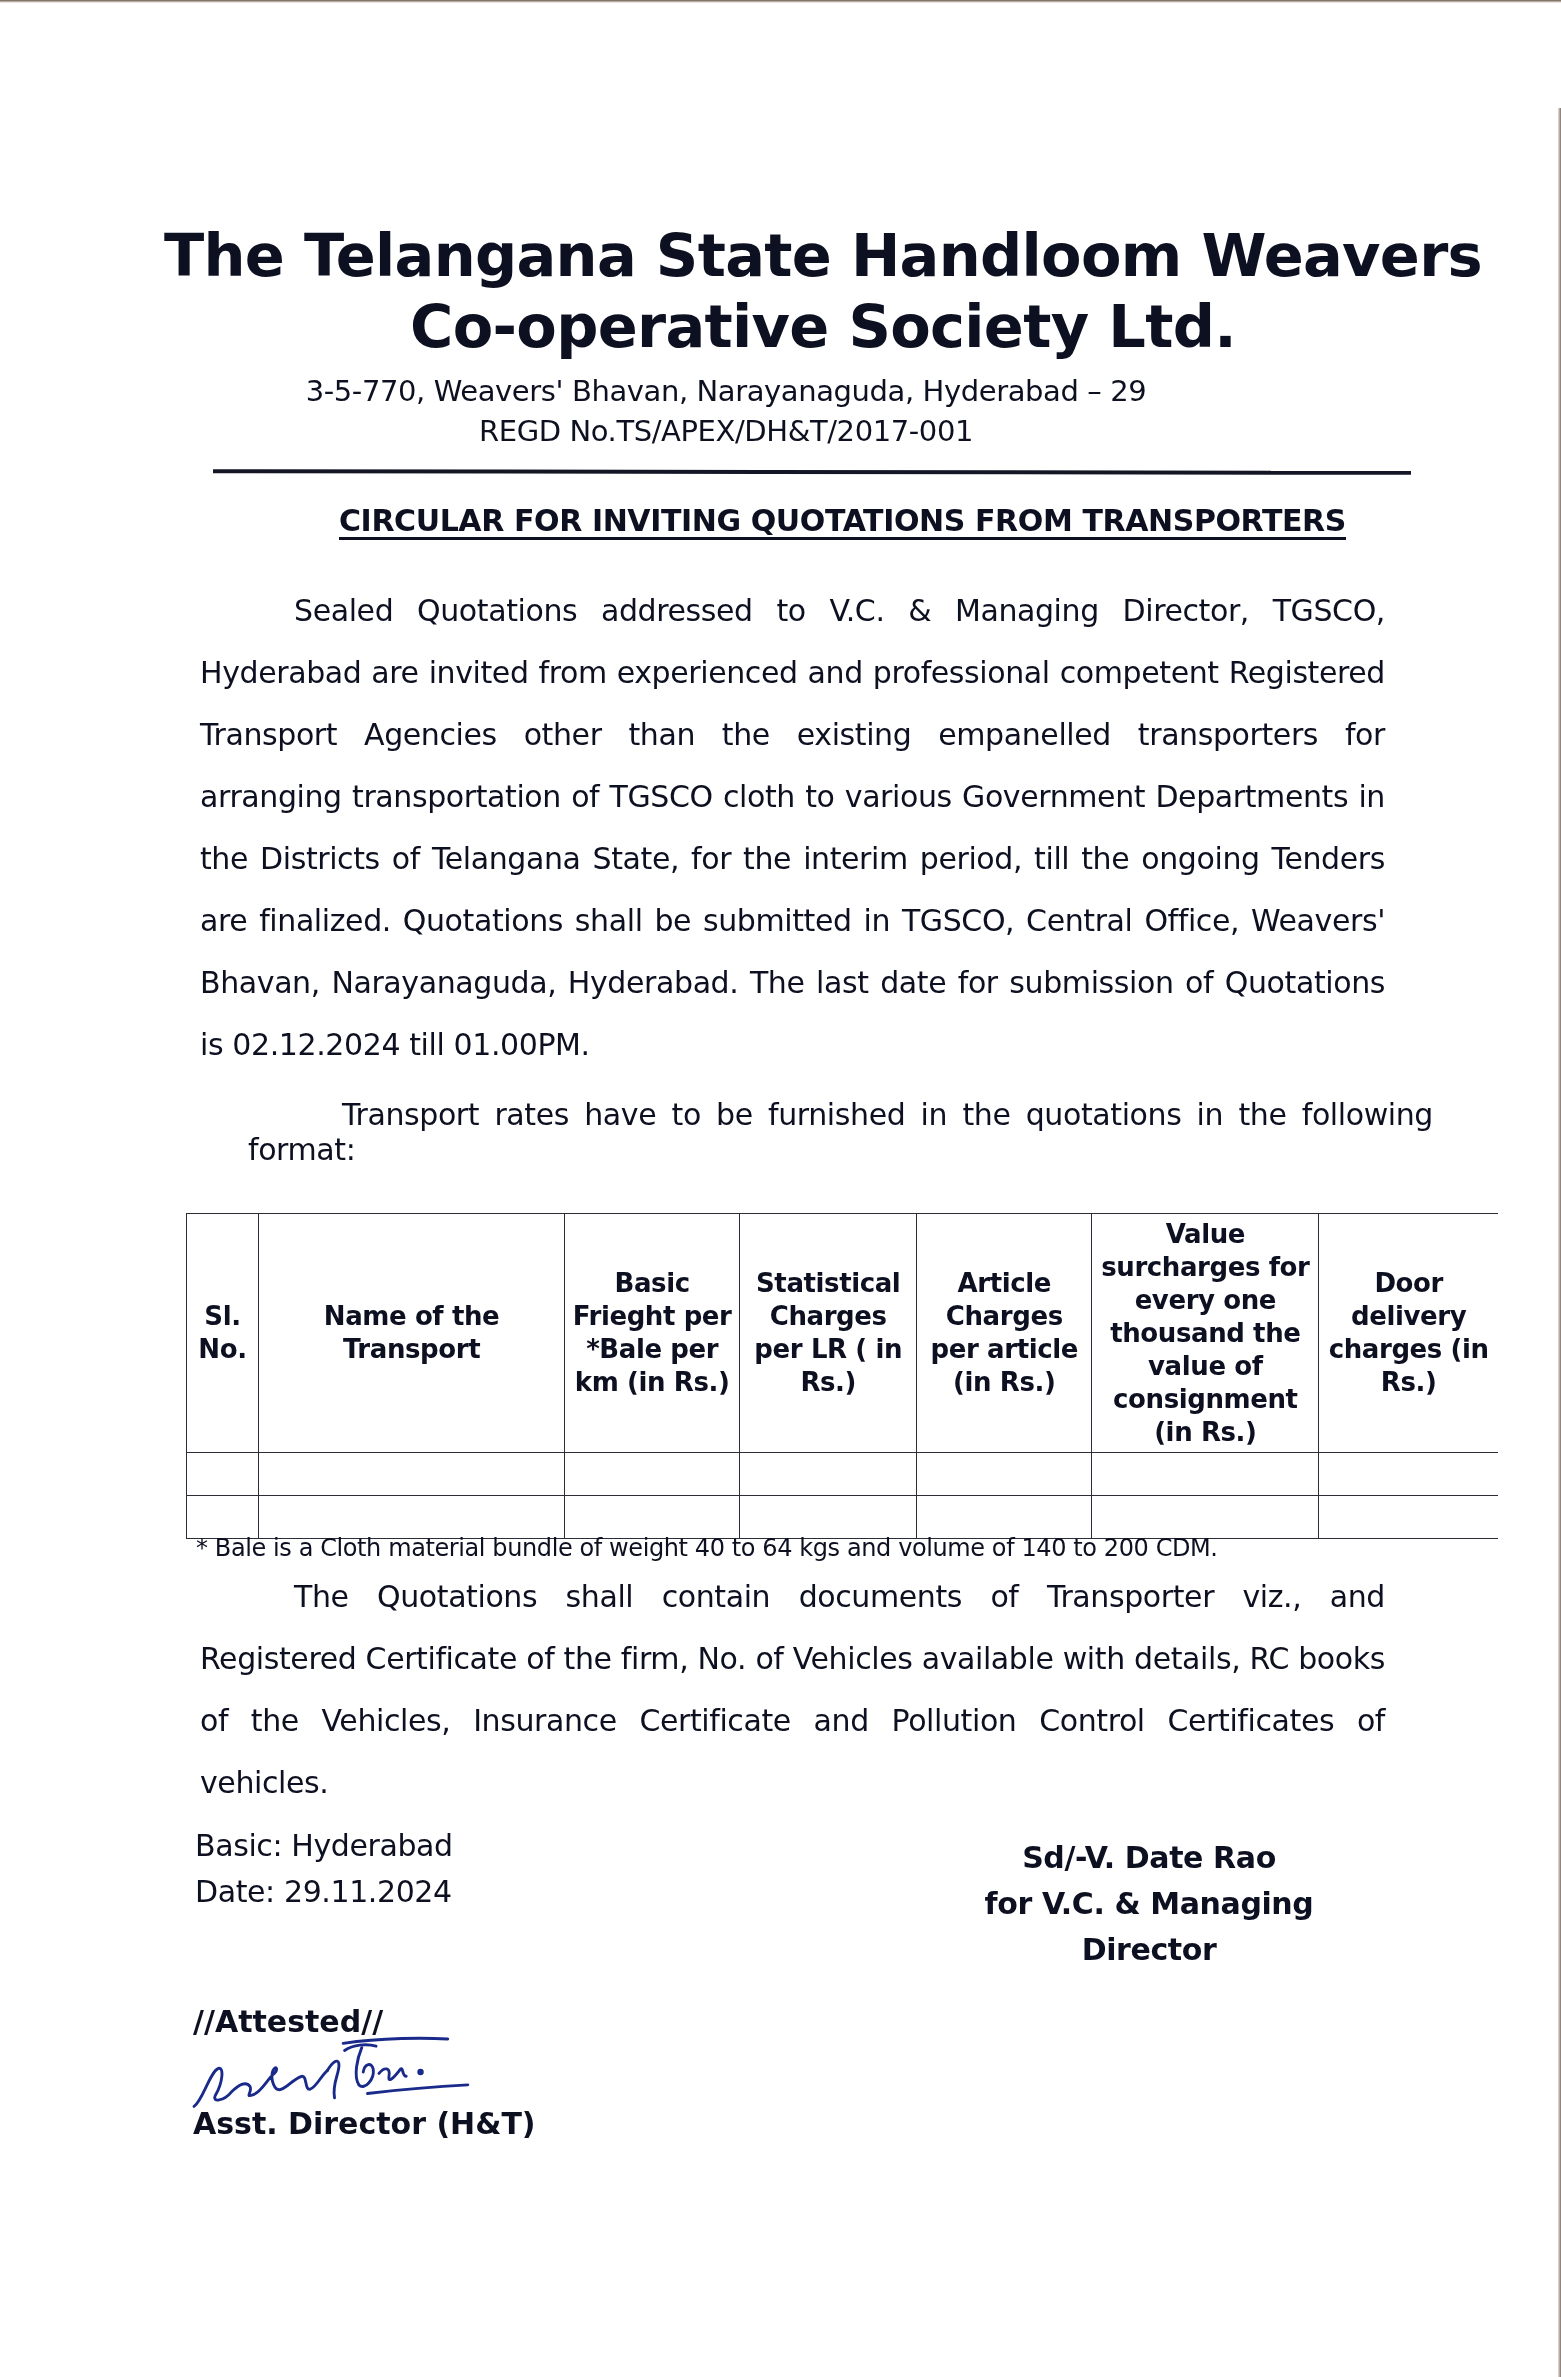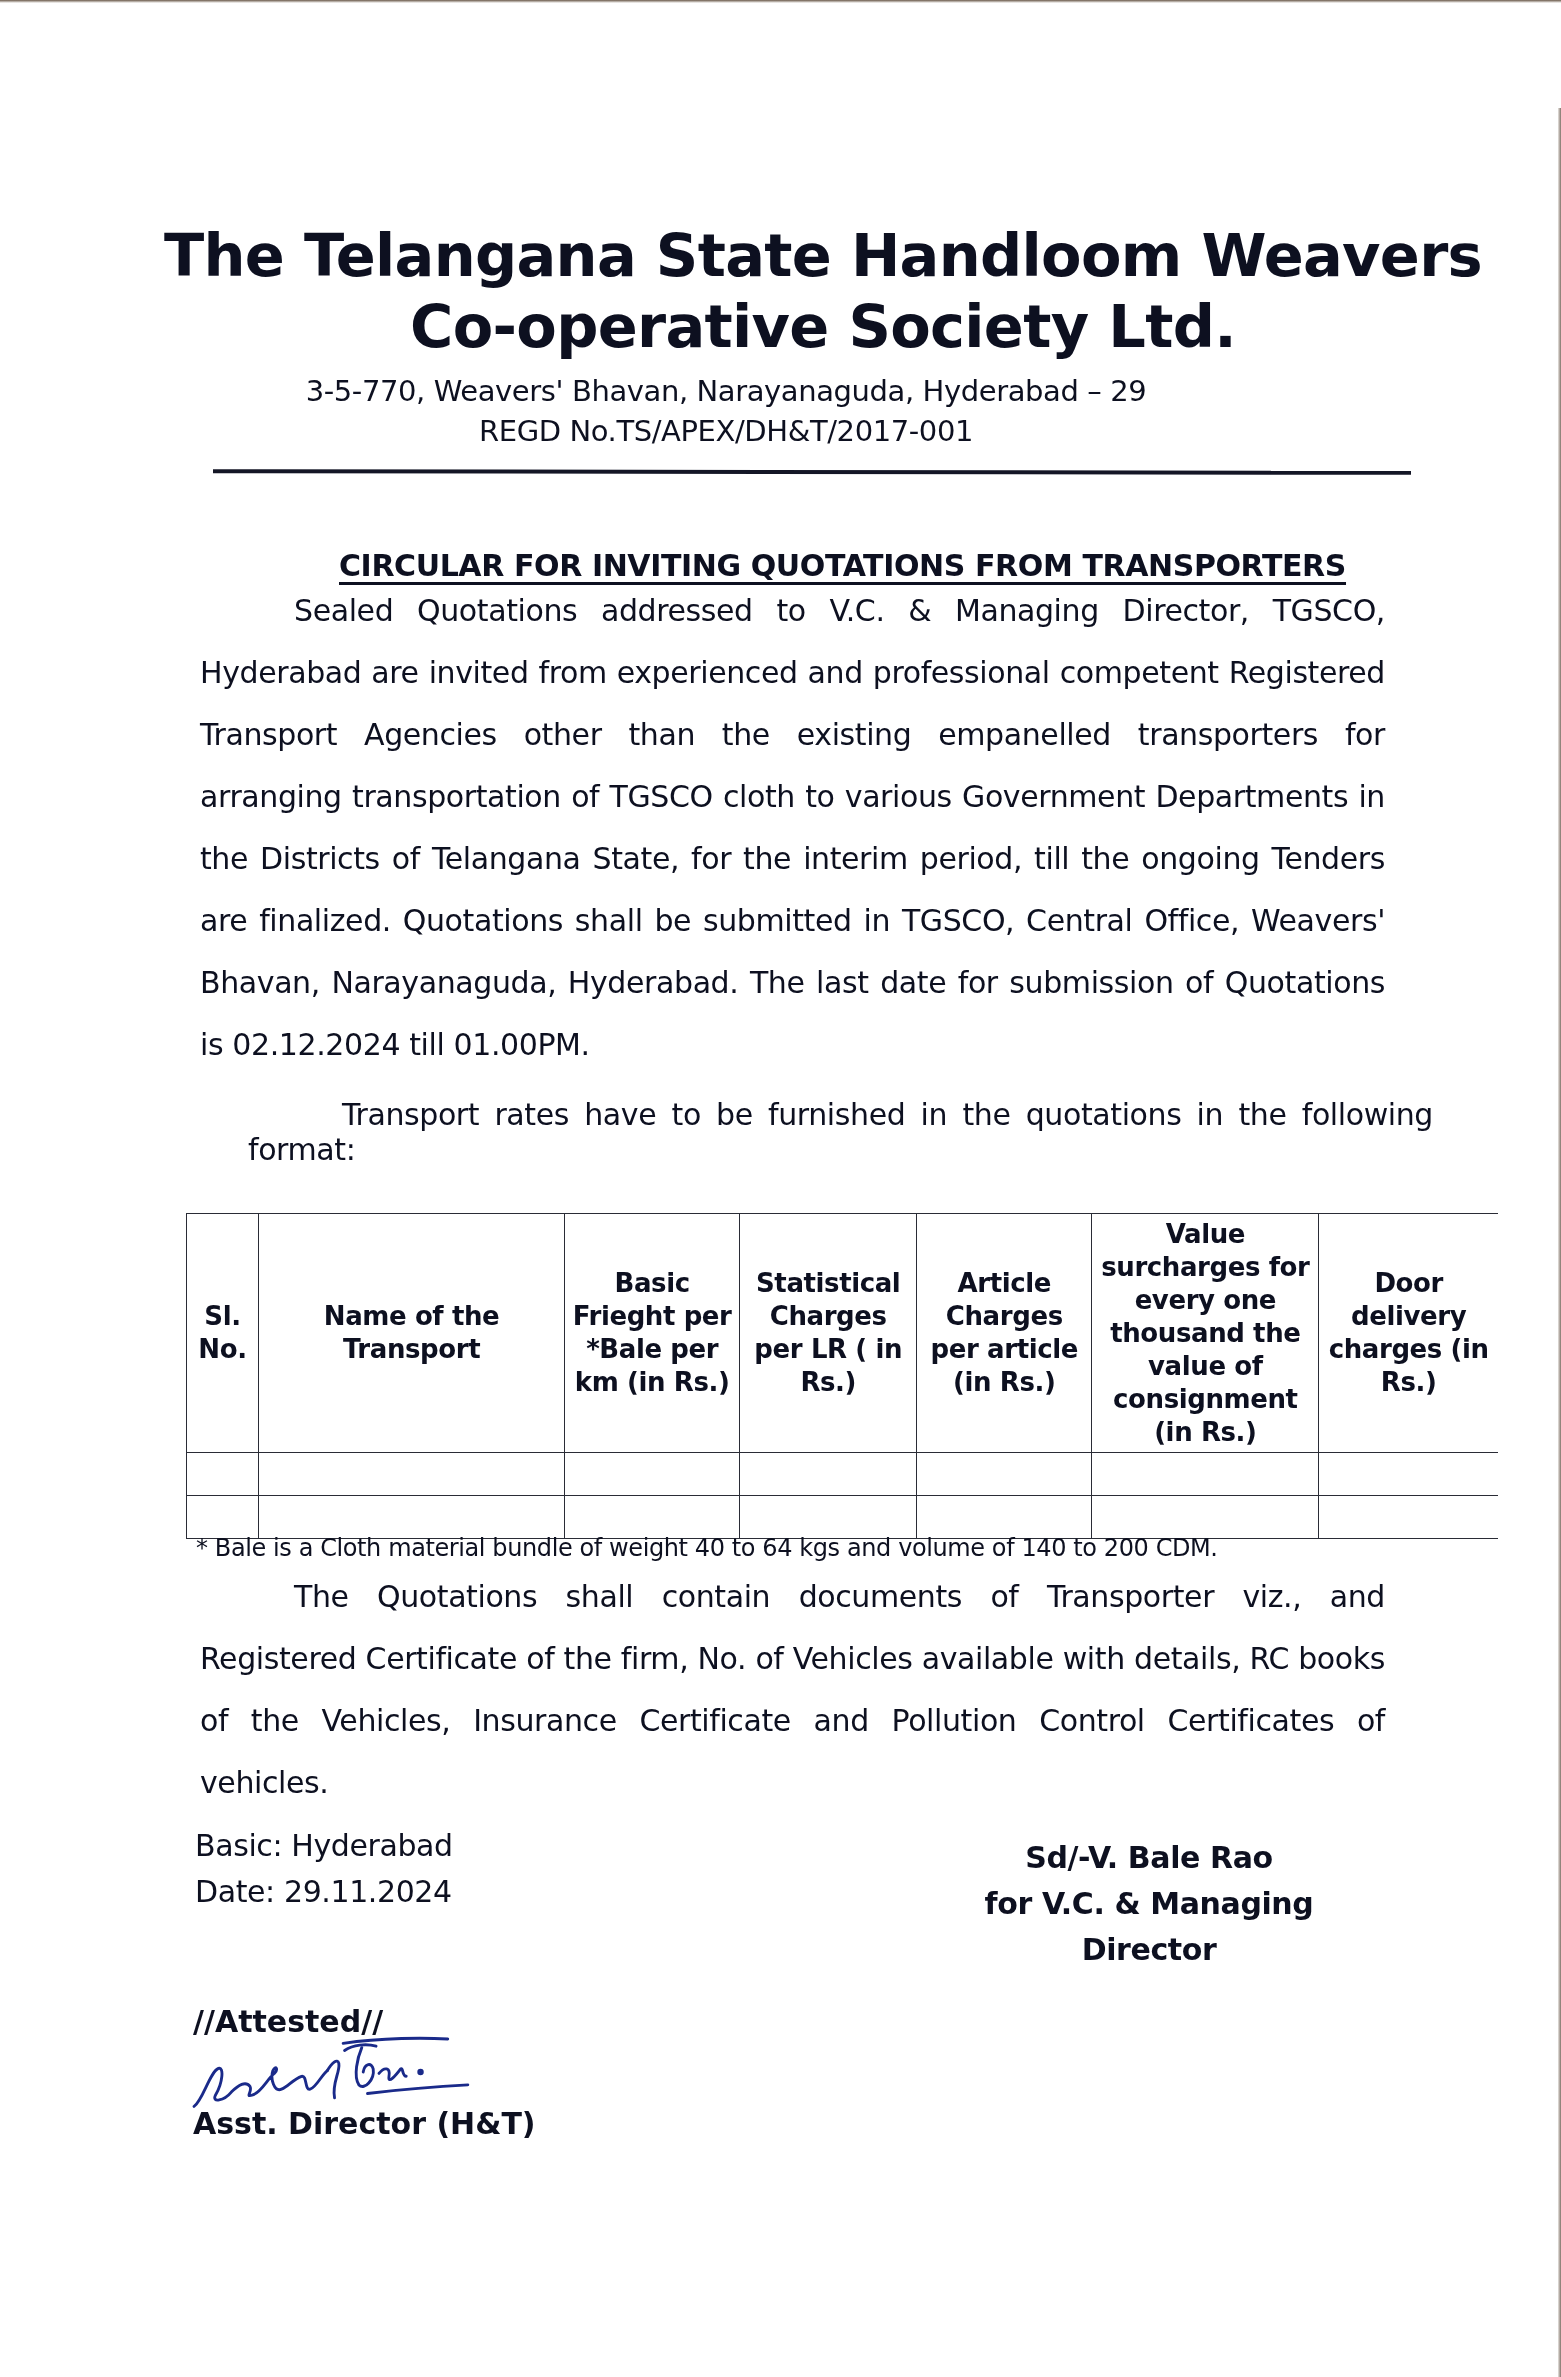--- a/index.html
+++ b/index.html
@@ -33,21 +33,20 @@
   }
   .rule {
     position: absolute; left: 213px; width: 1198px; top: 470px; height: 3.6px;
     background: #141626; transform: rotate(0.08deg);
   }
   .circular-heading {
     position: absolute; left: 339px; top: 501px;
     font-weight: bold; font-size: 30px; line-height: 40px;
     text-decoration: underline; text-underline-offset: 5.8px;
     letter-spacing: -0.4px;
-    margin-top: 45px;
   }
   .para {
     position: absolute; left: 200px; width: 1185px;
     font-size: 30px; line-height: 62px; text-align: justify;
     letter-spacing: -0.4px;
   }
   .para .indent { display: inline-block; width: 94px; }
   .para-1 { top: 580px; }
   .para-2 { top: 1097px; line-height: 35px; margin-left: 48px; }
   .para-3 { top: 1566px; line-height: 62px; }
@@ -158,21 +157,21 @@
 <div class="footnote">* Bale is a Cloth material bundle of weight 40 to 64 kgs and volume of 140 to 200 CDM.</div>
 
 <div class="para para-3"><span class="indent"></span><span>The Quotations shall contain documents of Transporter viz., and Registered Certificate of the firm, No. of Vehicles available with details, RC books of the Vehicles, Insurance Certificate and Pollution Control Certificates of vehicles.</span></div>
 
 <div class="place-date">
   <div>Basic: Hyderabad</div>
   <div>Date: 29.11.2024</div>
 </div>
 
 <div class="signatory">
-  <div>Sd/-V. Bale Rao</div>
+  <div>Sd/-V. Date Rao</div>
   <div>for V.C. &amp; Managing Director</div>
 </div>
 
 <div class="attested">//Attested//</div>
 
 <svg class="signature" viewBox="0 0 460 120" xmlns="http://www.w3.org/2000/svg">
   <g fill="none" stroke="#1a2a8a" stroke-width="4" stroke-linecap="round" stroke-linejoin="round">
     <path d="M18 108 C 30 100, 40 60, 52 55 C 60 52, 58 75, 48 92 C 42 104, 60 100, 70 88 C 80 78, 90 72, 96 80 C 100 88, 88 96, 100 92 C 112 88, 120 70, 130 62 C 136 56, 132 50, 128 58 C 124 70, 130 88, 140 84 C 150 80, 156 70, 168 66 C 176 64, 172 86, 180 84 C 188 82, 196 64, 204 58"></path>
     <path d="M204 58 C 210 48, 218 40, 220 48 C 222 60, 210 76, 214 96"></path>
     <path d="M228 30 C 240 22, 258 20, 272 24"></path>

